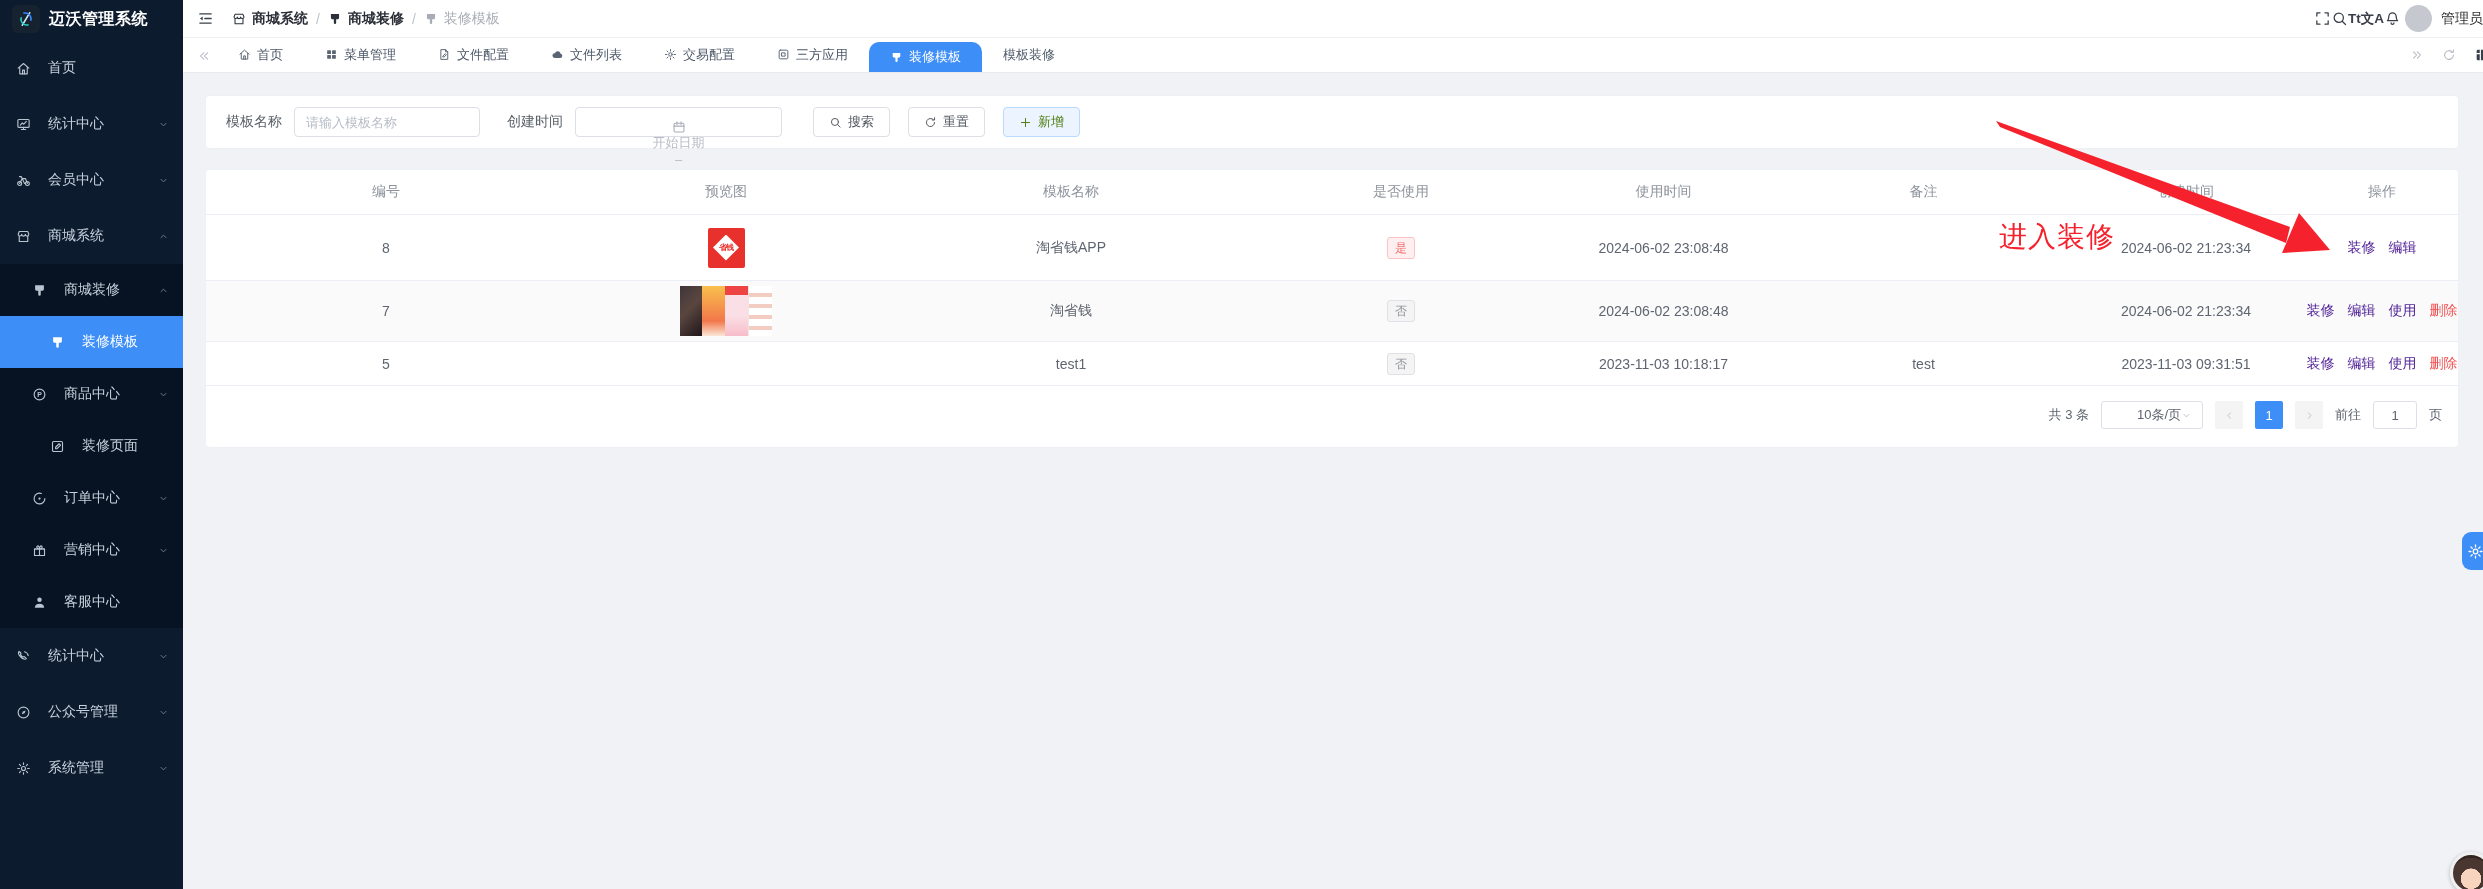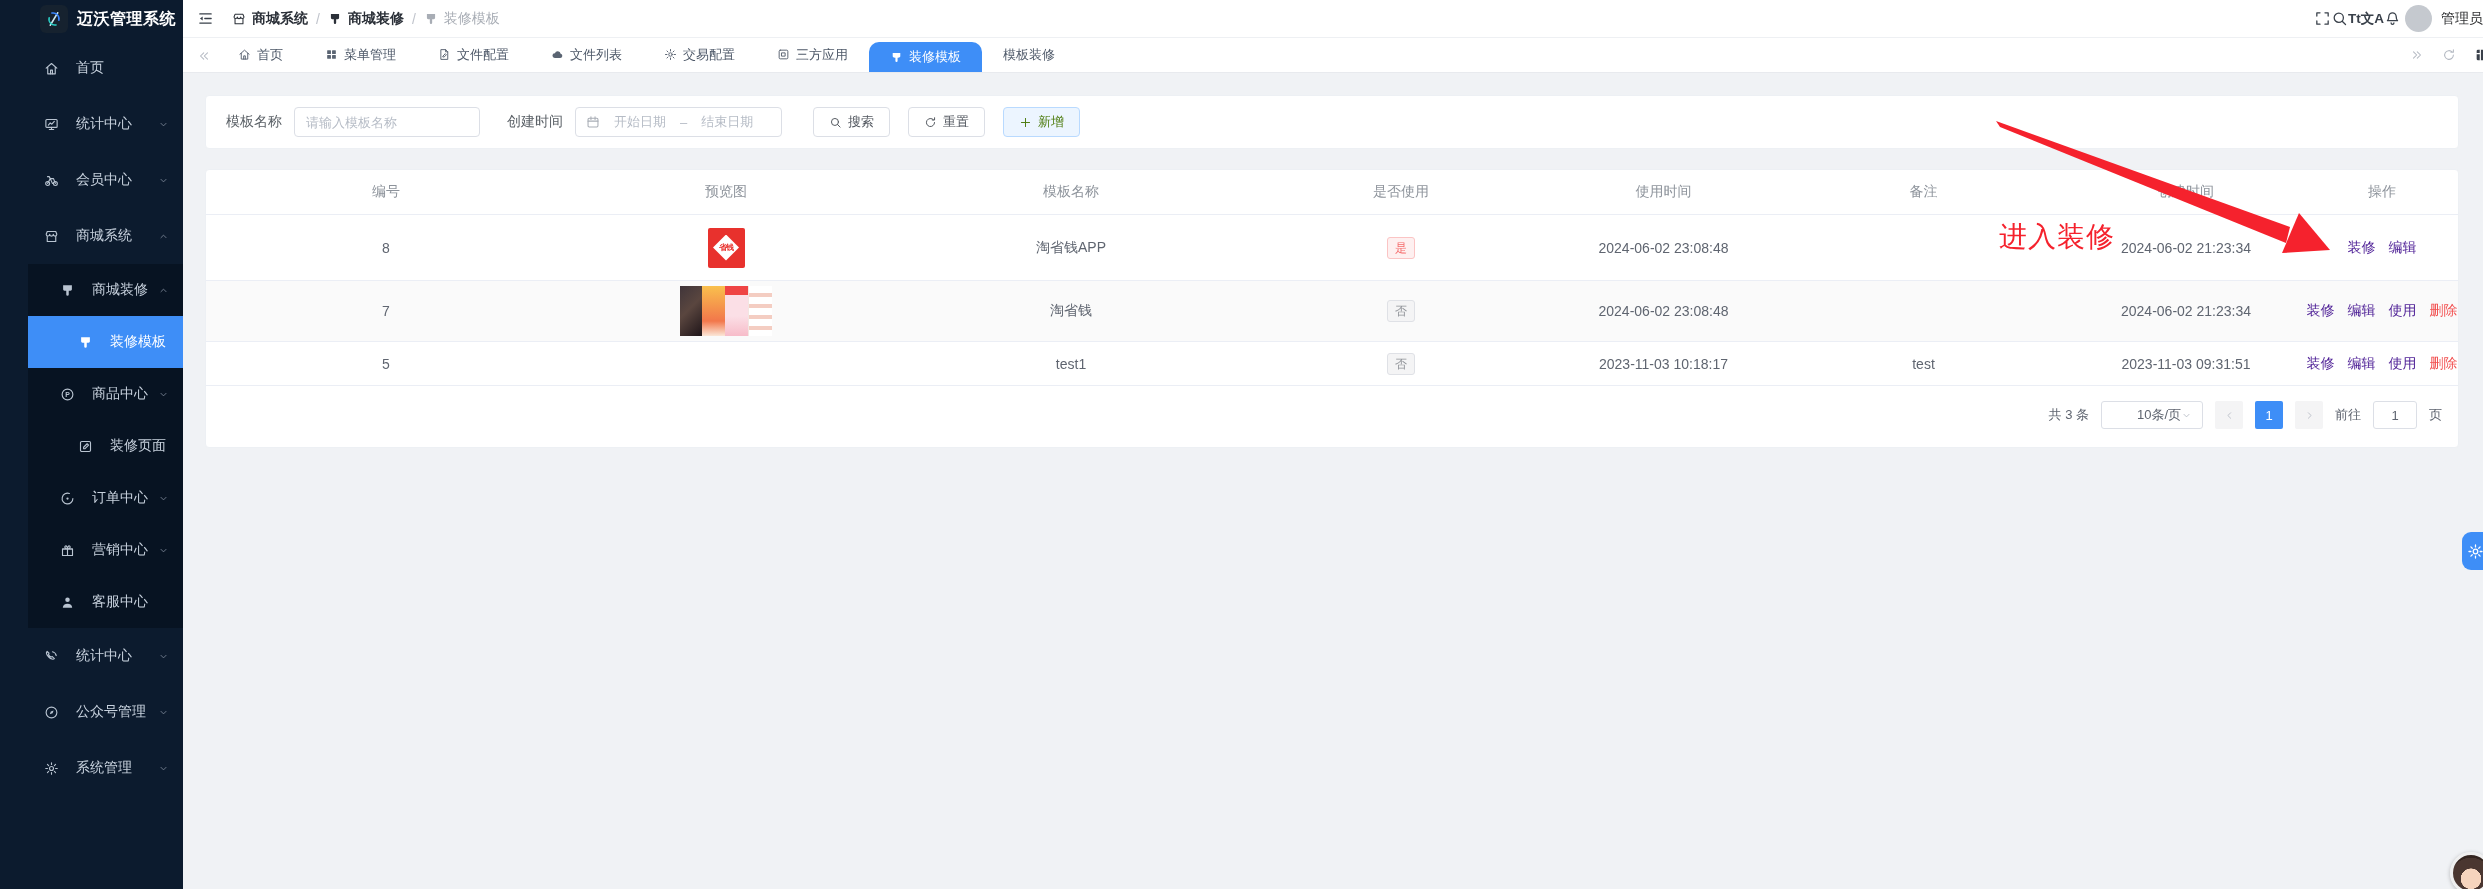--- a/index.html
+++ b/index.html
@@ -5,21 +5,21 @@
   * { margin:0; padding:0; box-sizing:border-box; }
   html,body { width:2483px; height:889px; }
   body {
     position:relative; overflow:hidden; background:#f0f2f5;
     font-family:"Liberation Sans","DejaVu Sans",sans-serif;
     color:#606266; font-size:14px;
   }
   svg.ig { display:block; fill:none; stroke:currentColor; stroke-width:1.8; stroke-linecap:round; stroke-linejoin:round; }
 
   
-  .sidebar { position:absolute; left:0; top:0; width:183px; height:889px; background:#0c1b2e; color:#c8d2de; z-index:5;padding-left:28px; }
+  .sidebar { position:absolute; left:0; top:0; width:183px; height:889px; background:#0c1b2e; color:#c8d2de; z-index:5; }
   .logo { display:flex; align-items:center; gap:9px; height:38px; padding:0 12px; }
   .logo-mark { width:28px; height:28px; border-radius:6px; background:#16222f; display:flex; align-items:center; justify-content:center; flex:none; }
   .logo-title { color:#ffffff; font-size:16px; font-weight:bold; white-space:nowrap; letter-spacing:.5px; }
   .menu { padding-top:2px; }
   .s-item { position:relative; display:flex; align-items:center; height:56px; padding:0 14px 0 16px; font-size:14px; cursor:pointer; }
   .s-item .sic { width:15px; height:15px; margin-right:17px; flex:none; color:#b9c4d1; }
   .s-item .chev { margin-left:auto; width:11px; height:11px; color:#7f8b9b; flex:none; }
   .submenu { background:#071322; }
   .s-item.lv2 { padding-left:32px; height:52px; }
   .s-item.lv3 { padding-left:50px; height:52px; }
@@ -54,21 +54,21 @@
   .layout-ic { width:16px; height:16px; color:#39404a; margin-right:-7px; flex:none; cursor:pointer; }
 
   .content { position:absolute; left:0; top:74px; right:0; bottom:0; background:#f0f2f5; }
 
   
   .filter-card { position:absolute; left:22px; top:21px; width:2254px; height:54px; background:#ffffff; border-radius:4px; border:1px solid #edf0f4; display:flex; align-items:center; padding:0 20px; }
   .f-label { font-size:14px; color:#5a6066; margin-right:12px; white-space:nowrap; }
   .f-input { width:186px; height:30px; border:1px solid #dcdfe6; border-radius:4px; padding:0 11px; font-size:13px; color:#606266; outline:none; font-family:inherit; }
   .f-input::placeholder { color:#b6bcc6; }
   .ml26 { margin-left:27px; }
-  .date-box { width:207px; height:30px; border:1px solid #dcdfe6; border-radius:4px; display:flex; align-items:center; gap:14px; padding:6px 10px; cursor:pointer; }
+  .date-box { width:207px; height:30px; border:1px solid #dcdfe6; border-radius:4px; display:flex; align-items:center; gap:0; padding:12px 10px; cursor:pointer;flex-direction:column; }
   .date-box .dic { width:14px; height:14px; color:#a8adb5; flex:none; }
   .date-ph { font-size:13px; color:#b6bcc6; white-space:nowrap; }
   .btn { height:30px; display:flex; align-items:center; gap:6px; padding:0 15px; border:1px solid #dcdfe6; border-radius:4px; background:#ffffff; font-size:13px; color:#51565e; cursor:pointer; margin-left:18px; white-space:nowrap; }
   .btn .bic { width:13px; height:13px; flex:none; }
   .btn-search { margin-left:31px; }
   .btn-add { background:#ecf5ff; border-color:#b9daff; color:#4d7c0f; }
 
   
   .table-card { position:absolute; left:22px; top:95px; width:2254px; height:279px; background:#ffffff; border-radius:4px; border:1px solid #edf0f4; }
   .t-grid { display:grid; grid-template-columns:360px 320px 370px 290px 235px 285px 240px 1fr; align-items:center; text-align:center; }

